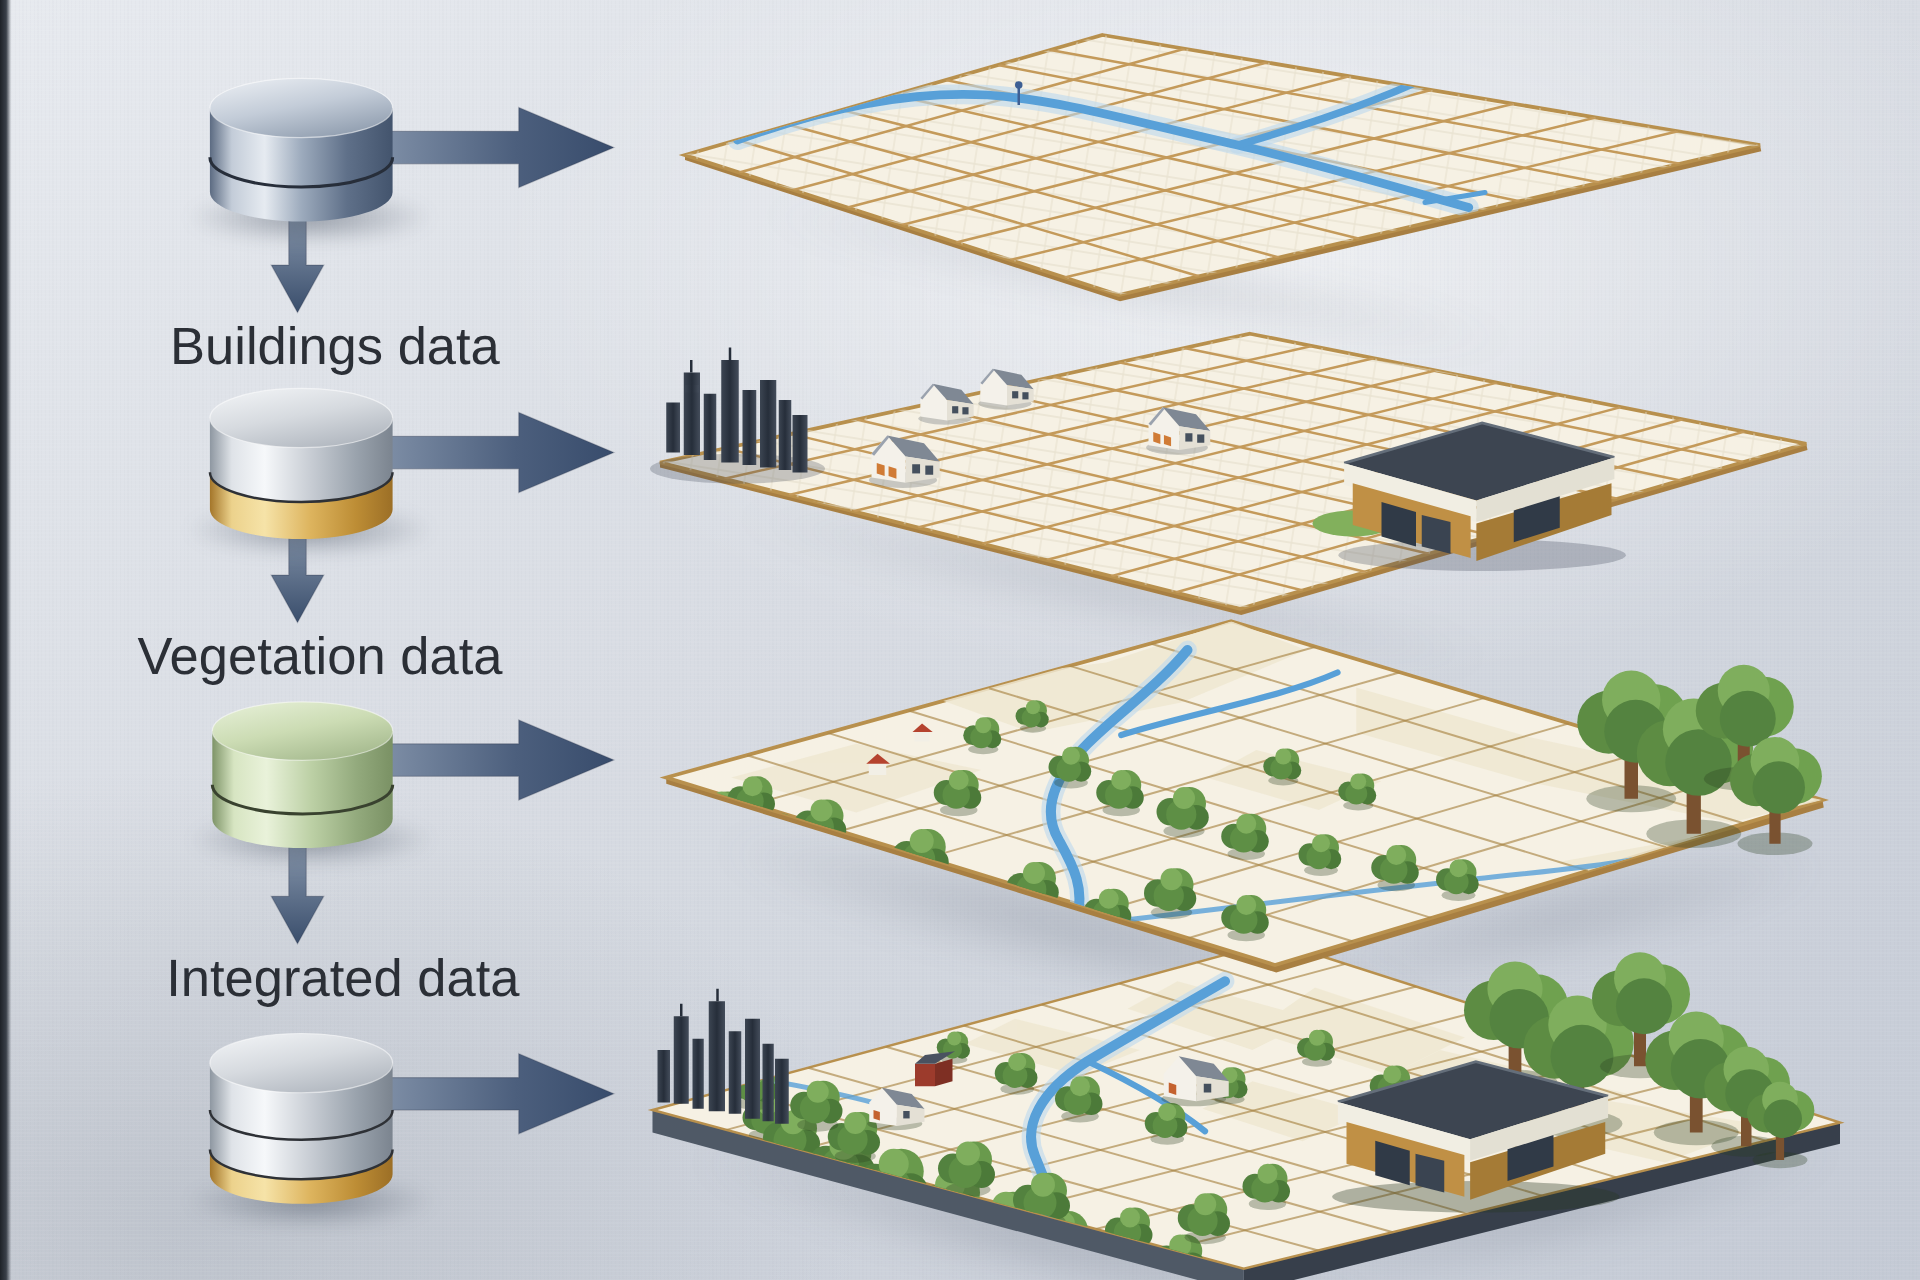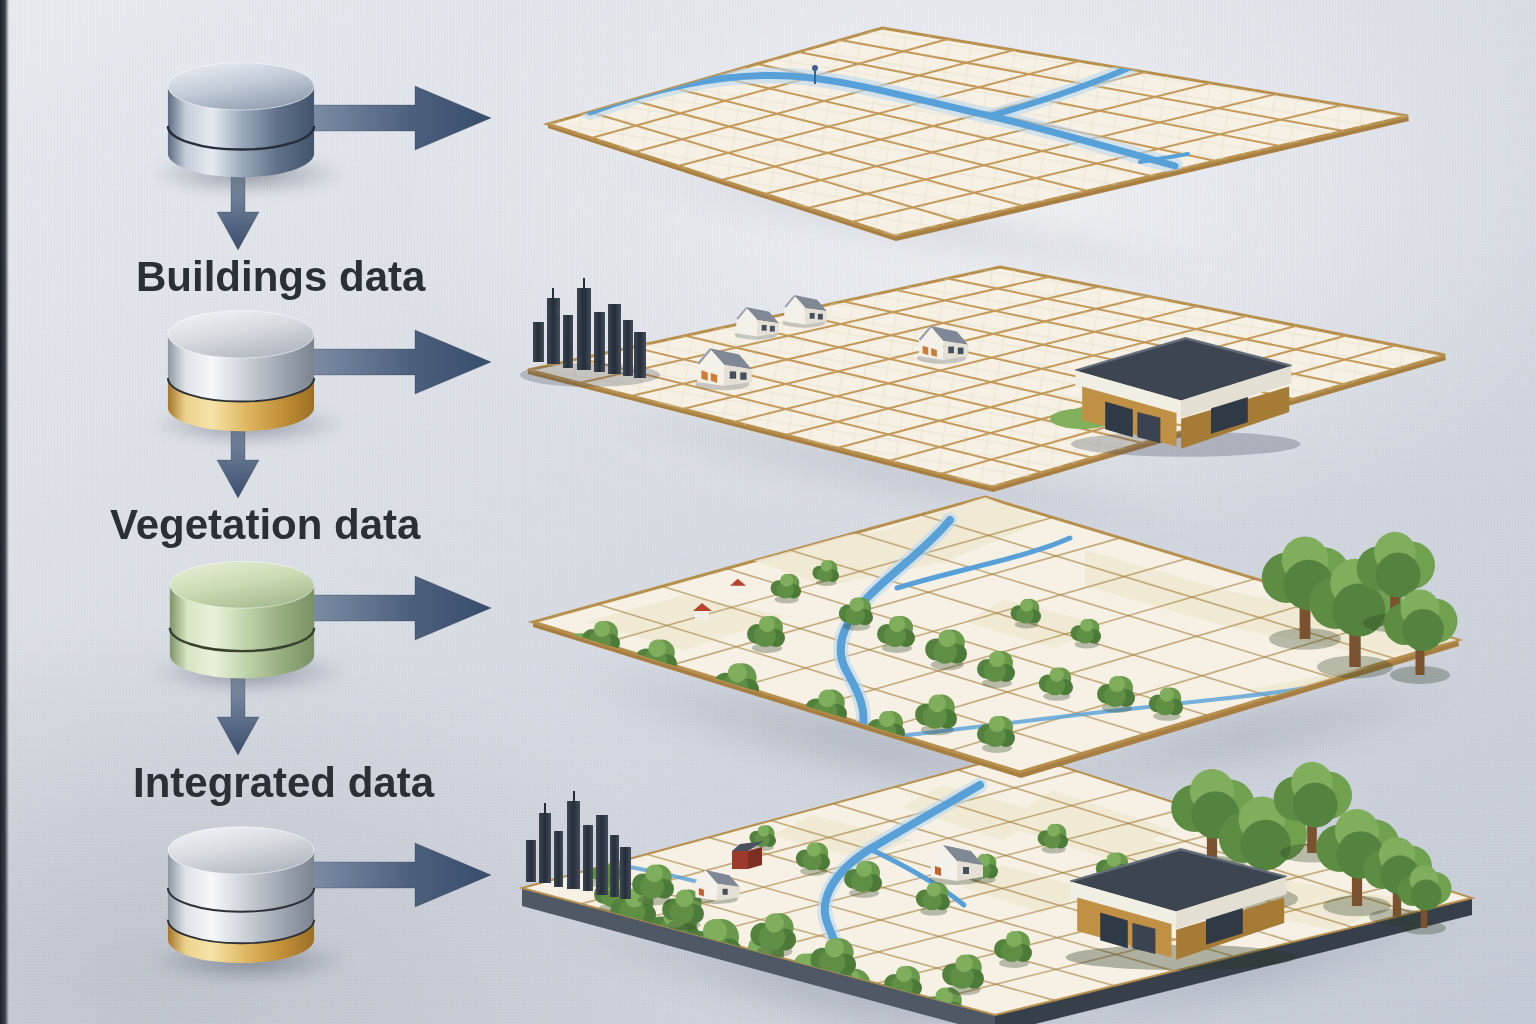--- a/index.html
+++ b/index.html
@@ -11,21 +11,21 @@
       radial-gradient(ellipse 900px 600px at 10% 95%, rgba(90,100,115,.18), rgba(90,100,115,0) 60%),
       linear-gradient(152deg,#e7eaef 0%,#d8dce3 45%,#c4cad5 100%);
   }
   .texture{position:absolute;inset:0;pointer-events:none;opacity:.5;
     background-image:
       repeating-linear-gradient(0deg, rgba(255,255,255,.10) 0 1px, rgba(0,0,0,0) 1px 3px),
       repeating-linear-gradient(90deg, rgba(150,158,172,.08) 0 1px, rgba(0,0,0,0) 1px 3px);}
   .edge-strip{position:absolute;left:0;top:0;width:9px;height:100%;
     background:linear-gradient(to right,#1e2228,#3a4049 55%,rgba(58,64,73,0));}
   .abs{position:absolute;}
-  .label{position:absolute;font-size:42px;font-weight:700;line-height:1.1;
+  .label{position:absolute;font-size:42px;font-weight:400;line-height:1.1;
     color:var(--label-text,#2e333b);letter-spacing:0;white-space:nowrap;}
   .cshadow{position:absolute;border-radius:50%;
     background:radial-gradient(ellipse at center, rgba(70,80,96,.5), rgba(70,80,96,0) 70%);
     filter:blur(6px);}
   .mshadow{position:absolute;border-radius:50%;
     background:radial-gradient(ellipse at center, rgba(96,104,120,.5), rgba(96,104,120,0) 70%);
     filter:blur(14px);}
   svg{display:block;overflow:visible;}
   .paper{fill:var(--map-paper,#f6f1e4);stroke:#b8904d;stroke-width:3;}
   .paper-thin{stroke-width:2;}

